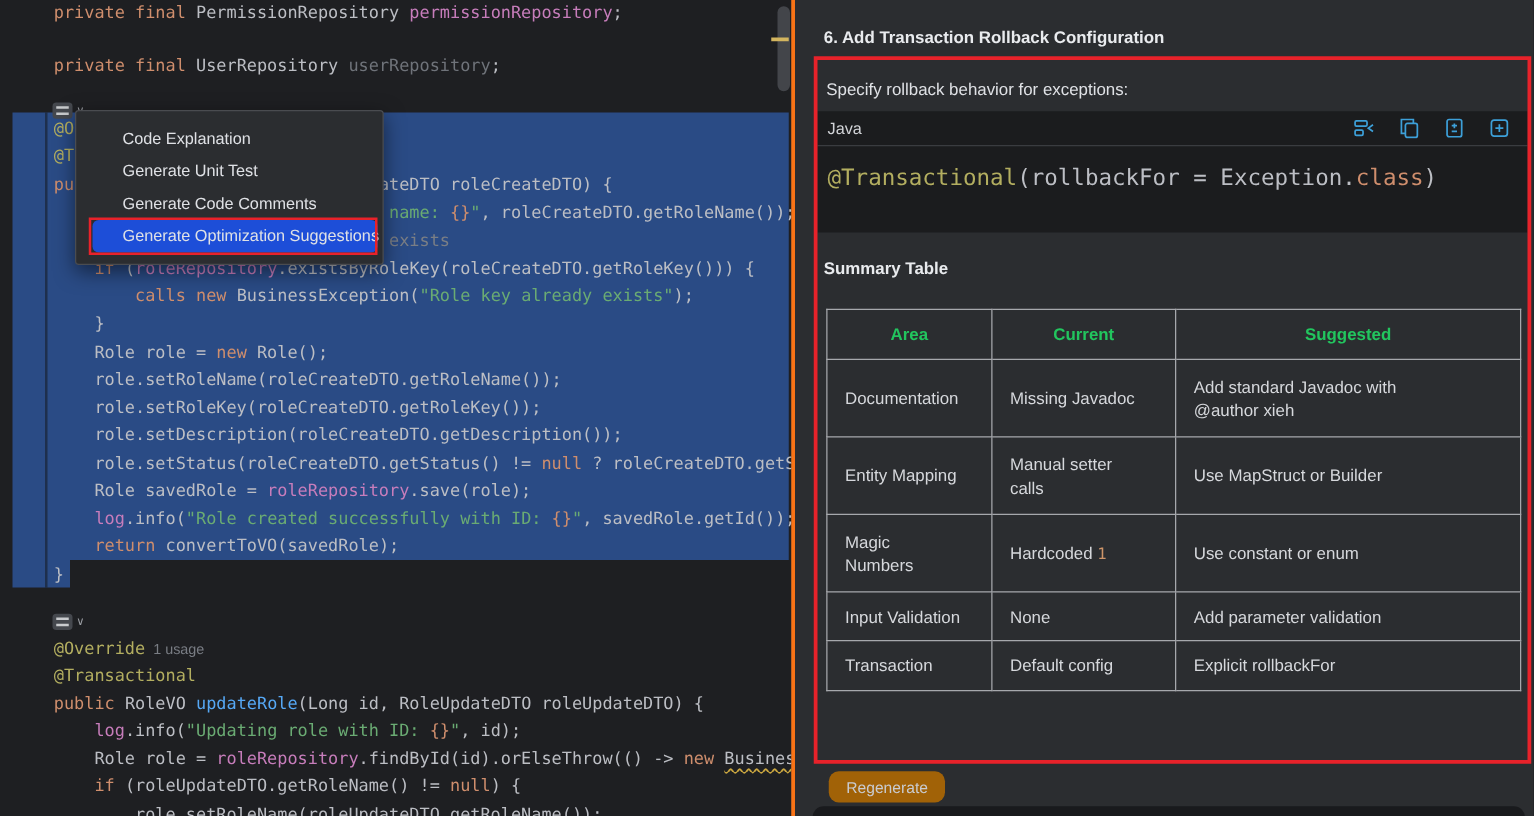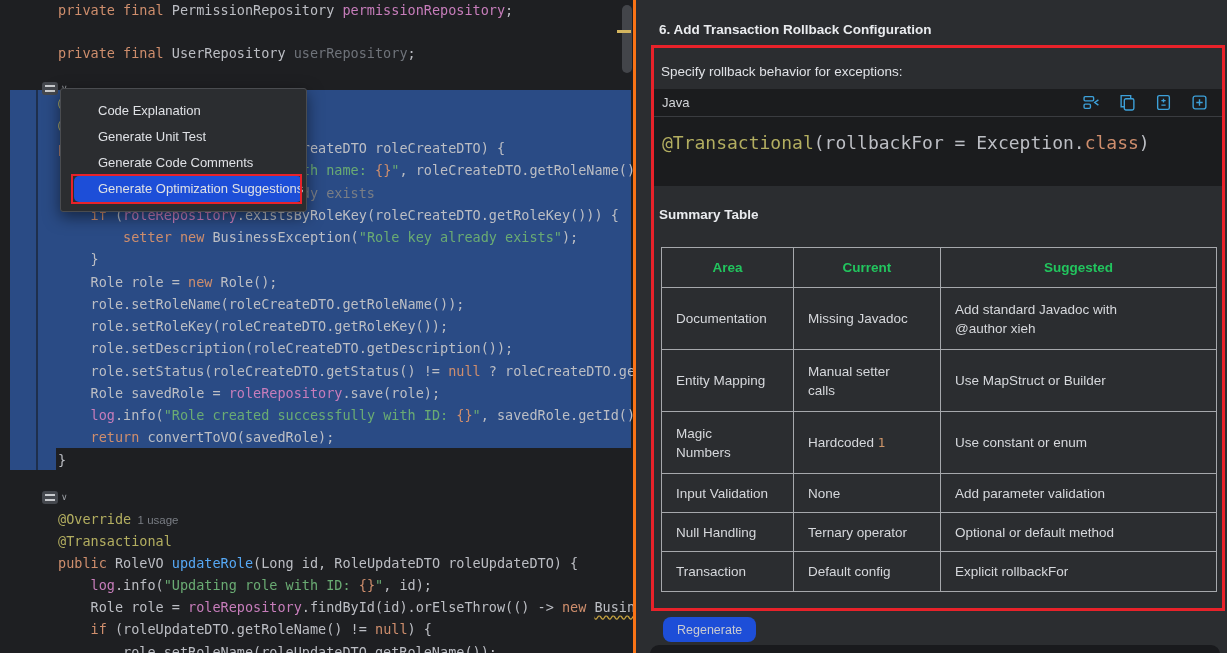--- a/index.html
+++ b/index.html
@@ -7,21 +7,21 @@
   body {
     width:1227px; height:653px; overflow:hidden; position:relative;
     background:#1E1F22; font-family:"Liberation Sans", sans-serif;
   }
   
   .editor { position:absolute; left:0; top:0; width:633px; height:653px;
     background:#1E1F22; overflow:hidden; }
   .sel { position:absolute; background:#2A4B85; z-index:0; }
   .gutter-line { position:absolute; left:36px; top:90px; width:2px; height:380px;
     background:rgba(18,19,21,.5); z-index:1; }
-  .cl { position:absolute; left:58px; height:20px; white-space:pre; z-index:2;
+  .cl { position:absolute; left:43px; height:20px; white-space:pre; z-index:2;
     font-family:"DejaVu Sans Mono","Liberation Mono",monospace; font-size:13.5px; line-height:20px; }
   .c-k { color:#CF8E6D; }           
   .c-a { color:#B3AE60; }           
   .c-s { color:#6AAB73; }           
   .c-c { color:#7A7E85; }           
   .c-f { color:#C77DBB; }           
   .c-m { color:#56A8F5; }           
   .c-d { color:#BCBEC4; }           
   .c-u { color:#6F737A; }           
   .c-p { color:#CF8E6D; }           
@@ -62,21 +62,21 @@
     font-family:"DejaVu Sans Mono","Liberation Mono",monospace; font-size:18px; line-height:20px; }
   .summary-title { position:absolute; left:23px; top:207px; font-size:13.5px; font-weight:bold; color:#E9EBEE; }
   .sum-table { position:absolute; left:25px; top:247px; border-collapse:collapse; table-layout:fixed; }
   .sum-table th, .sum-table td { border:1px solid #A6A8AC; }
   .sum-table th { font-size:13.5px; font-weight:bold; color:#22c55e; text-align:center; }
   .sum-table td { font-size:13.5px; color:#D6D8DC; padding:0 10px 0 14px;
     vertical-align:middle; text-align:left; line-height:19px; }
   .cell-inner { display:inline-block; vertical-align:middle; }
   .code-inline { color:#CE9569; font-family:"DejaVu Sans Mono",monospace; font-size:12.5px; }
   .regen { position:absolute; left:27px; top:617px; height:25px; padding:0 14px;
-    background:#1d4ed8; border:none; border-radius:8px; color:#C9CBD0;
+    background:#a16207; border:none; border-radius:8px; color:#C9CBD0;
     font-size:12.5px; font-family:"Liberation Sans",sans-serif; cursor:pointer; }
   .input-strip { position:absolute; left:14px; top:645px; width:570px; height:9px;
     background:#191A1D; border-radius:10px 10px 0 0; }
 </style>
 </head>
 <body>
 
 <div class="editor">
   <div class="sel" style="left:10px; top:90px; width:621px; height:358px;"></div>
   <div class="sel" style="left:10px; top:448px; width:46px; height:22px;"></div>
@@ -84,21 +84,21 @@
 
   <div id="code-lines">
       <div class="cl" style="top: 0px;"><span class="c-k">private final </span><span class="c-d">PermissionRepository </span><span class="c-f">permissionRepository</span><span class="c-d">;</span></div>
       <div class="cl" style="top: 43px;"><span class="c-k">private final </span><span class="c-d">UserRepository </span><span class="c-u">userRepository</span><span class="c-d">;</span></div>
       <div class="cl" style="top: 93px;"><span class="c-a">@Override</span></div>
       <div class="cl" style="top: 115px;"><span class="c-a">@Transactional</span></div>
       <div class="cl" style="top: 138px;"><span class="c-k">public </span><span class="c-d">RoleVO </span><span class="c-m">createRole</span><span class="c-d">(RoleCreateDTO roleCreateDTO) {</span></div>
       <div class="cl" style="top: 160px;"><span class="c-d">    </span><span class="c-f">log</span><span class="c-d">.info(</span><span class="c-s">"Creating role with name: </span><span class="c-p">{}</span><span class="c-s">"</span><span class="c-d">, roleCreateDTO.getRoleName());</span></div>
       <div class="cl" style="top: 183px;"><span class="c-c">    // Check if role key already exists</span></div>
       <div class="cl" style="top: 205px;"><span class="c-d">    </span><span class="c-k">if </span><span class="c-d">(</span><span class="c-f">roleRepository</span><span class="c-d">.existsByRoleKey(roleCreateDTO.getRoleKey())) {</span></div>
-      <div class="cl" style="top: 227px;"><span class="c-d">        </span><span class="c-k">setter new </span><span class="c-d">BusinessException(</span><span class="c-s">"Role key already exists"</span><span class="c-d">);</span></div>
+      <div class="cl" style="top: 227px;"><span class="c-d">        </span><span class="c-k">calls new </span><span class="c-d">BusinessException(</span><span class="c-s">"Role key already exists"</span><span class="c-d">);</span></div>
       <div class="cl" style="top: 249px;"><span class="c-d">    }</span></div>
       <div class="cl" style="top: 272px;"><span class="c-d">    Role role = </span><span class="c-k">new </span><span class="c-d">Role();</span></div>
       <div class="cl" style="top: 294px;"><span class="c-d">    role.setRoleName(roleCreateDTO.getRoleName());</span></div>
       <div class="cl" style="top: 316px;"><span class="c-d">    role.setRoleKey(roleCreateDTO.getRoleKey());</span></div>
       <div class="cl" style="top: 338px;"><span class="c-d">    role.setDescription(roleCreateDTO.getDescription());</span></div>
       <div class="cl" style="top: 361px;"><span class="c-d">    role.setStatus(roleCreateDTO.getStatus() != </span><span class="c-k">null </span><span class="c-d">? roleCreateDTO.getSt</span></div>
       <div class="cl" style="top: 383px;"><span class="c-d">    Role savedRole = </span><span class="c-f">roleRepository</span><span class="c-d">.save(role);</span></div>
       <div class="cl" style="top: 405px;"><span class="c-d">    </span><span class="c-f">log</span><span class="c-d">.info(</span><span class="c-s">"Role created successfully with ID: </span><span class="c-p">{}</span><span class="c-s">"</span><span class="c-d">, savedRole.getId());</span></div>
       <div class="cl" style="top: 427px;"><span class="c-d">    </span><span class="c-k">return </span><span class="c-d">convertToVO(savedRole);</span></div>
       <div class="cl" style="top: 450px;"><span class="c-d">}</span></div>
@@ -198,25 +198,20 @@
         <tr style="height: 62px;">
           <td><span class="cell-inner" style="max-width: 70px;">Magic Numbers</span></td>
           <td><span class="cell-inner">Hardcoded <span class="code-inline">1</span></span></td>
           <td><span class="cell-inner">Use constant or enum</span></td>
         </tr>
         <tr style="height: 39px;">
           <td><span class="cell-inner">Input Validation</span></td>
           <td><span class="cell-inner">None</span></td>
           <td><span class="cell-inner">Add parameter validation</span></td>
         </tr>
-        <tr style="height: 39px;">
-          <td><span class="cell-inner">Null Handling</span></td>
-          <td><span class="cell-inner">Ternary operator</span></td>
-          <td><span class="cell-inner">Optional or default method</span></td>
-        </tr>
         <tr style="height: 40px;">
           <td><span class="cell-inner">Transaction</span></td>
           <td><span class="cell-inner">Default config</span></td>
           <td><span class="cell-inner">Explicit rollbackFor</span></td>
         </tr>
       </tbody>
   </table>
 
   <button class="regen">Regenerate</button>
   <div class="input-strip"></div>

